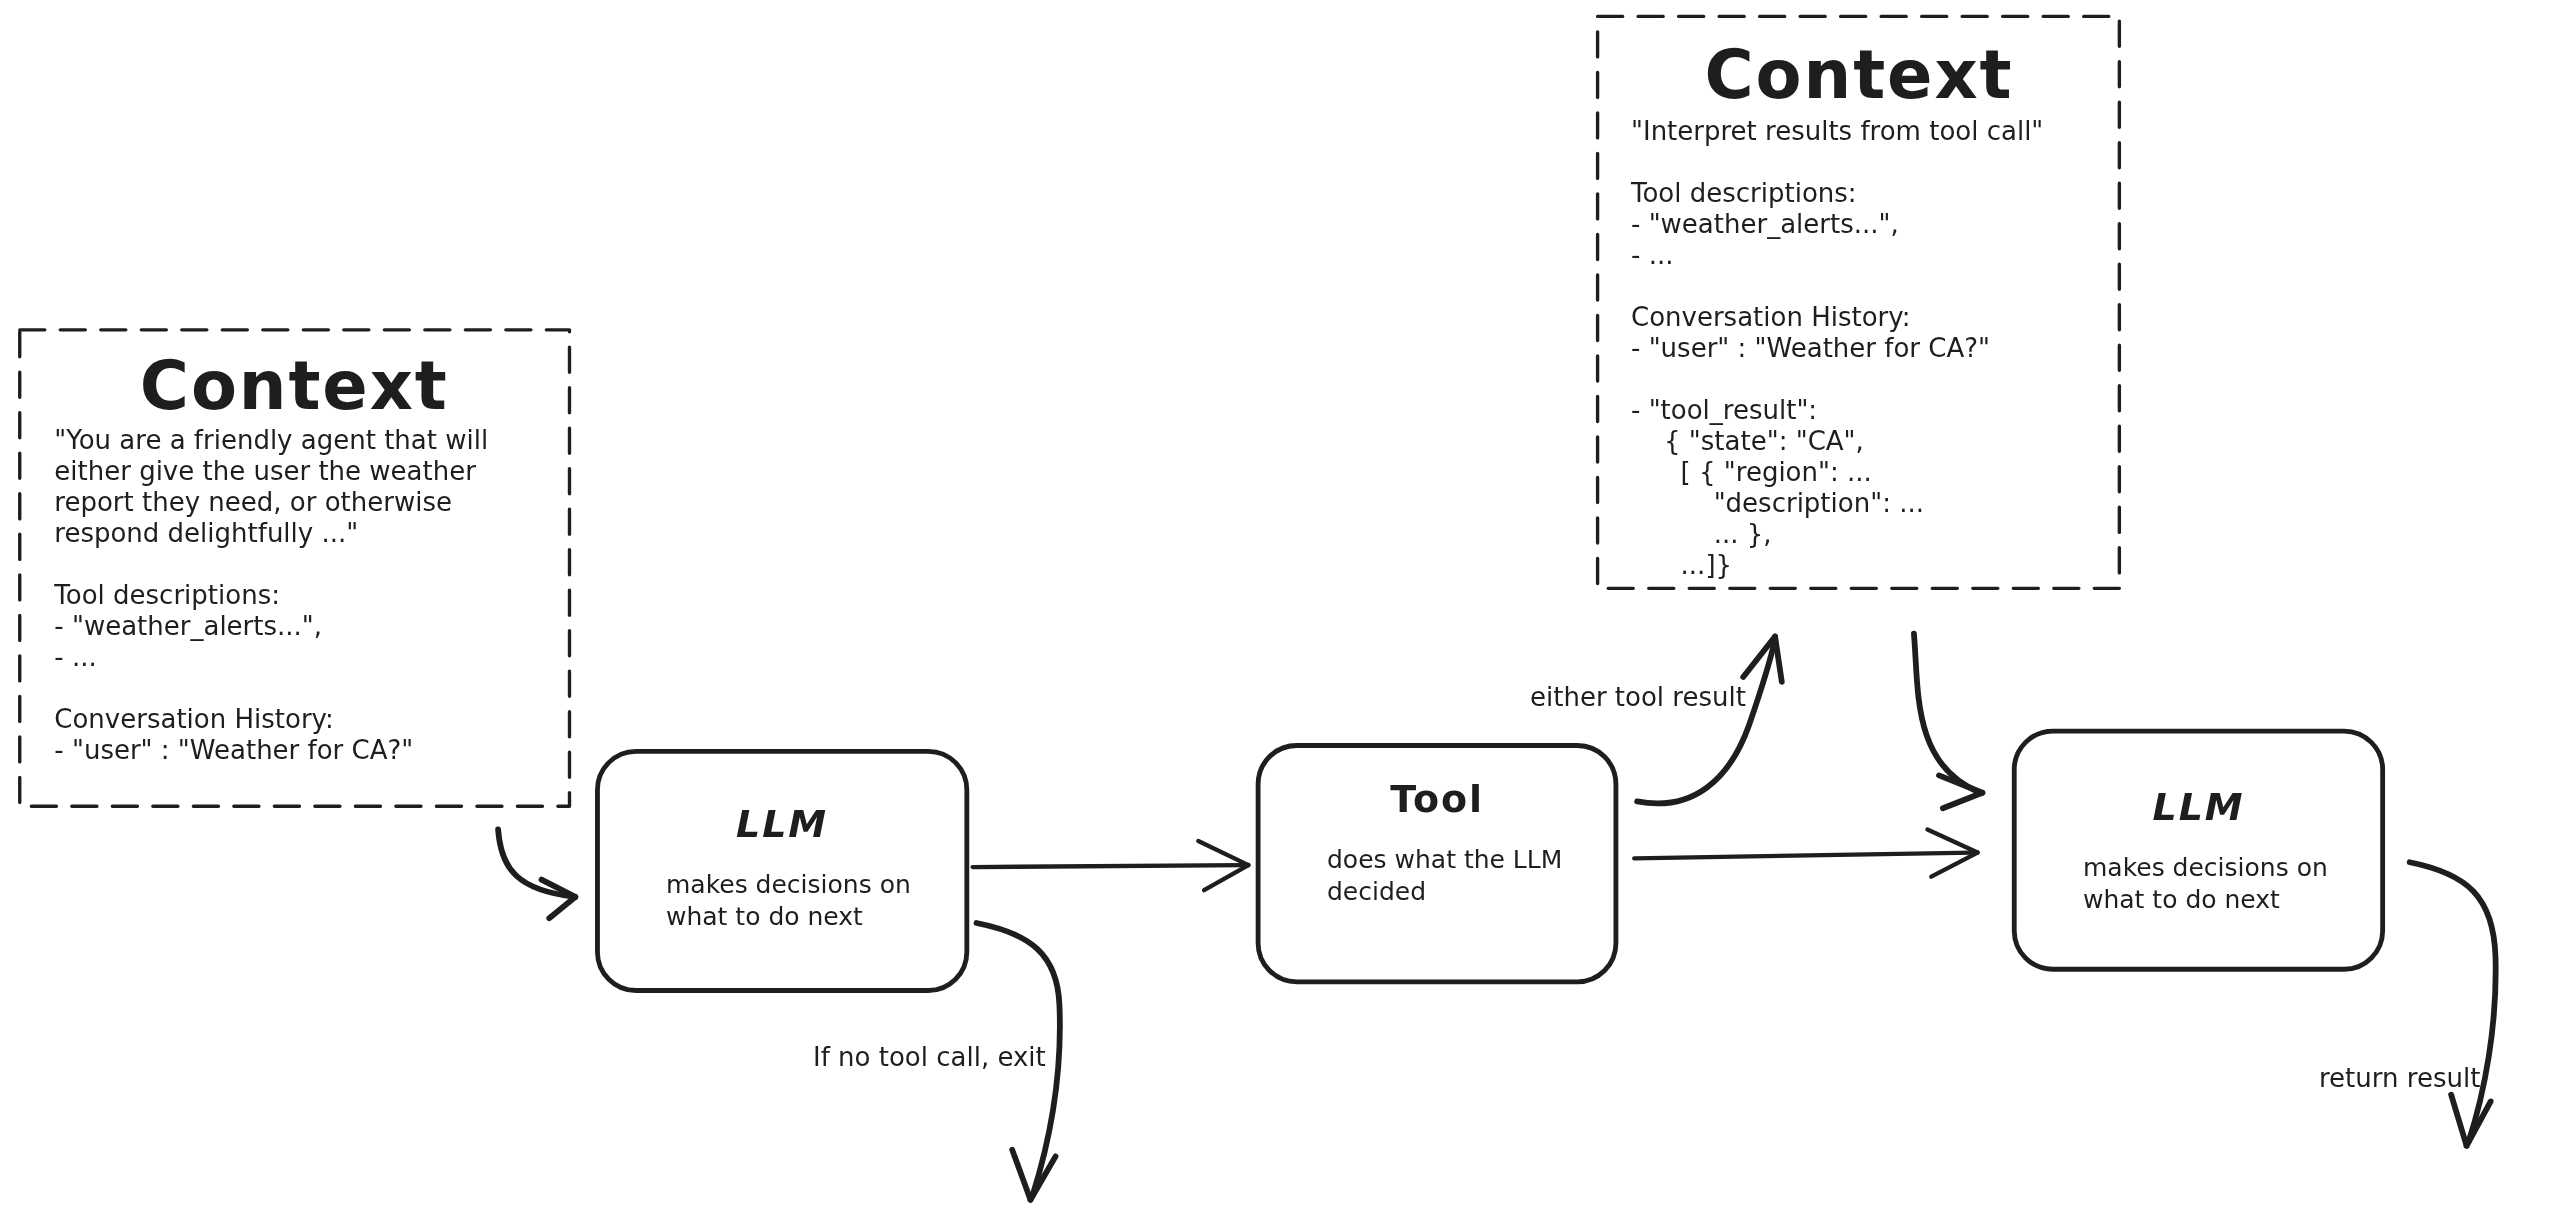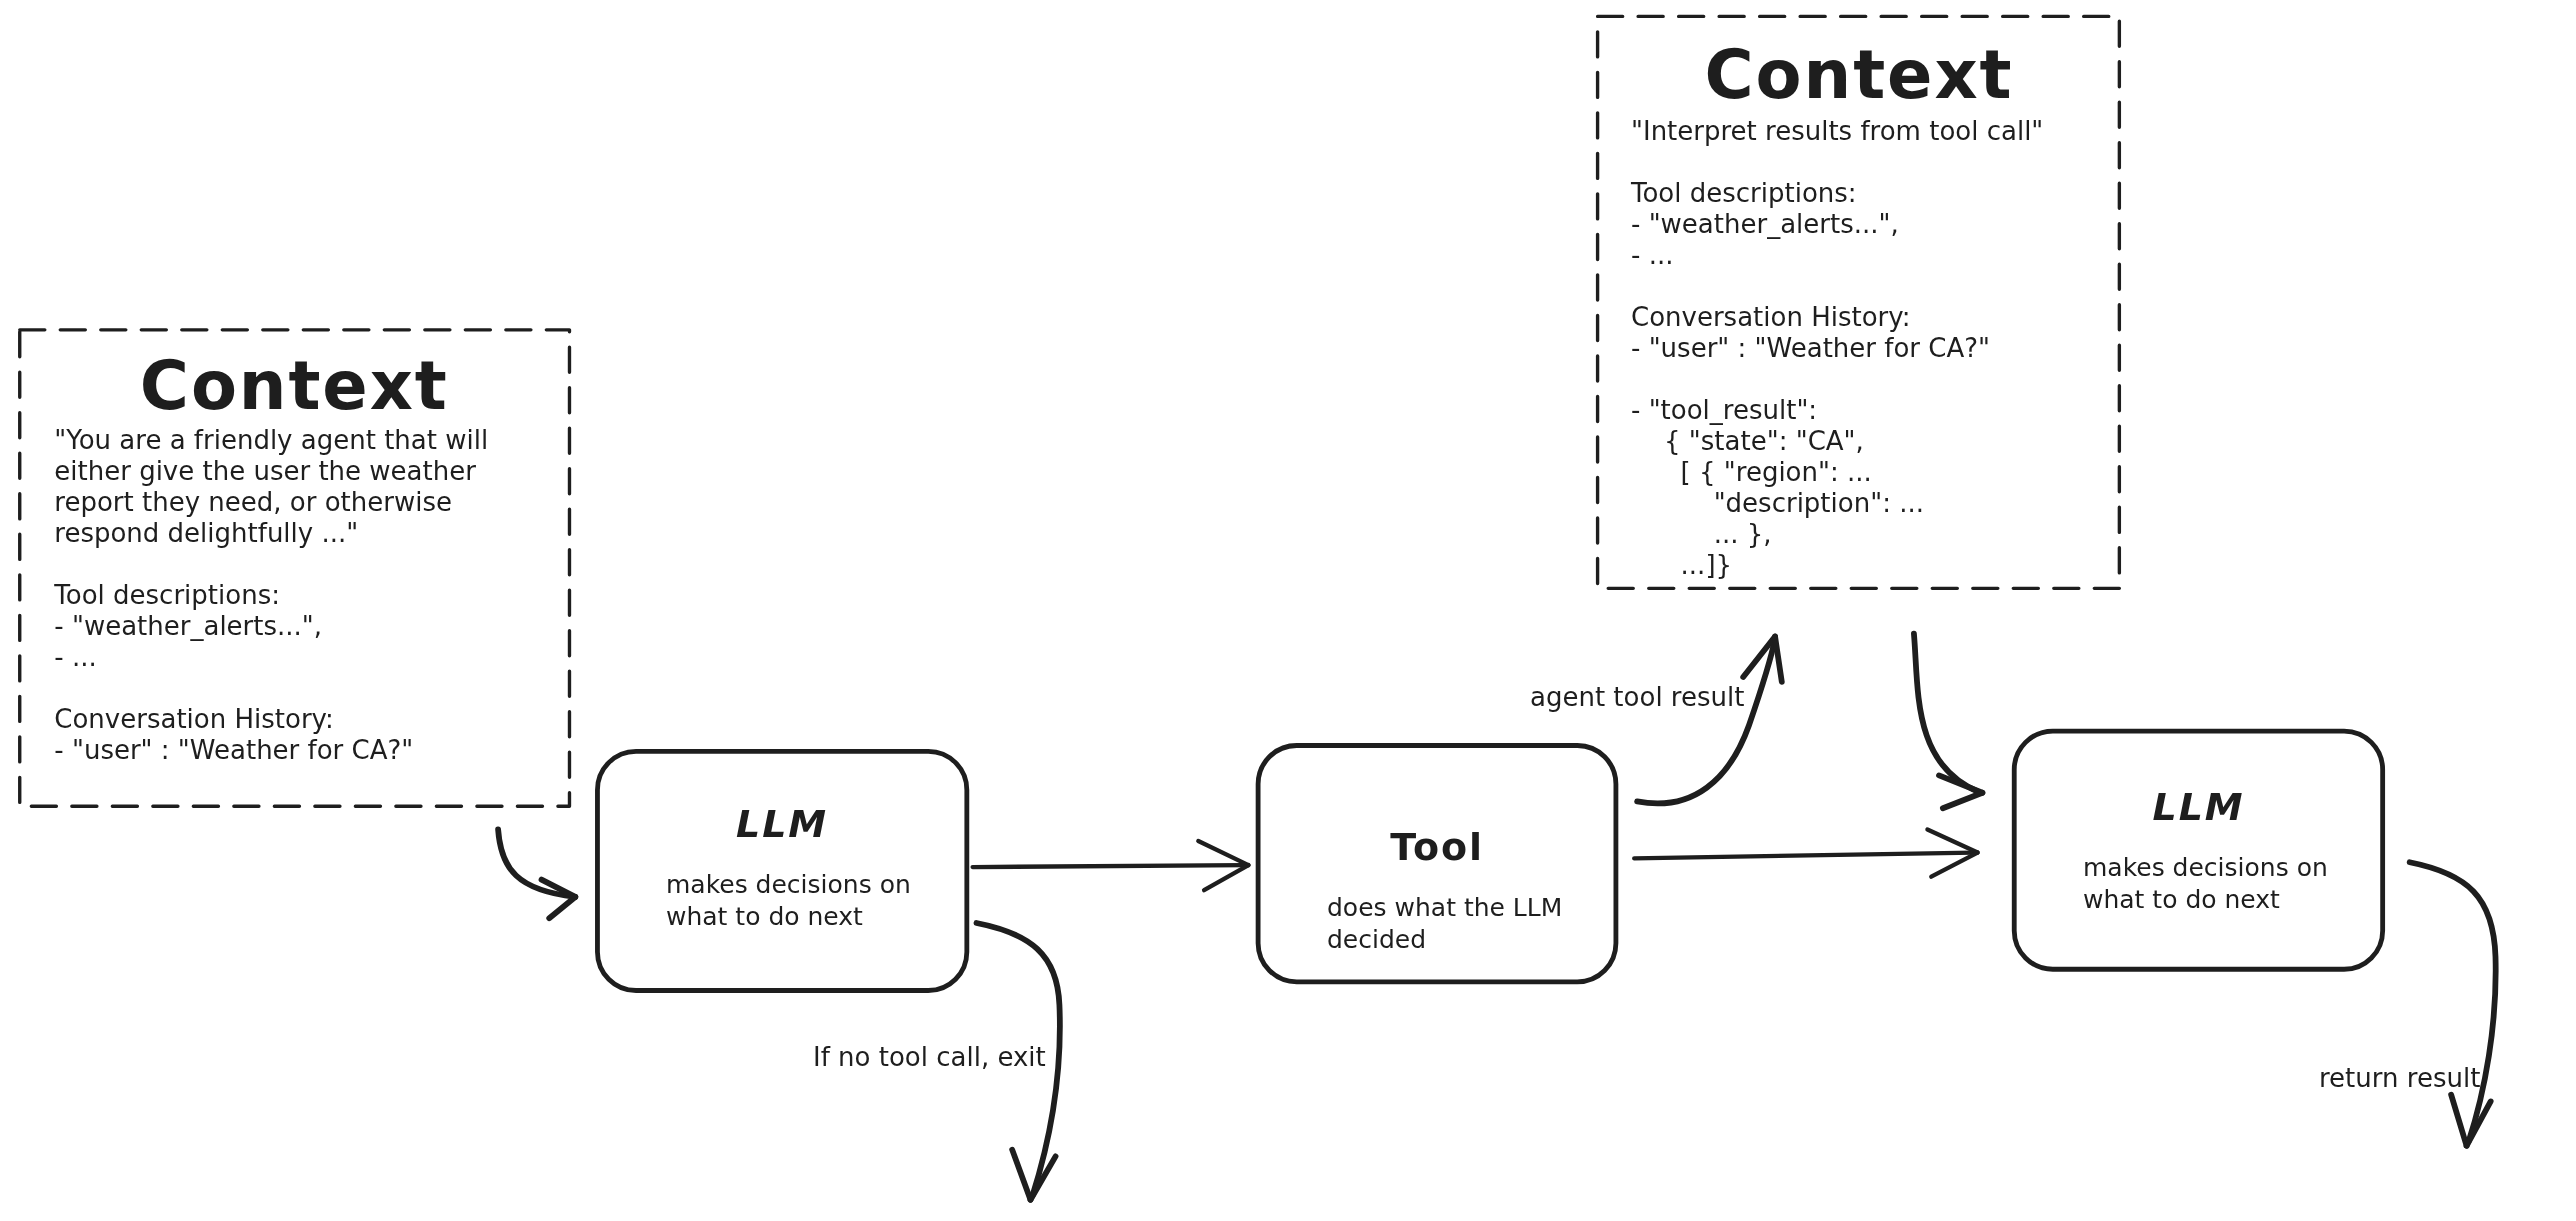--- a/index.html
+++ b/index.html
@@ -166,29 +166,29 @@
       ...]}</div>
   </div>
 
   <div class="node" style="left:597px; top:752px; width:370px; height:239px;">
     <div class="node-title italic" style="margin-top:50px;">LLM</div>
     <div class="node-sub">makes decisions on
 what to do next</div>
   </div>
 
   <div class="node" style="left:1258px; top:746px; width:358px; height:236px;">
-    <div class="node-title" style="margin-top:79px;">Tool</div>
+    <div class="node-title" style="margin-top:31px;">Tool</div>
     <div class="node-sub">does what the LLM
 decided</div>
   </div>
 
   <div class="node" style="left:2014px; top:731px; width:369px; height:238px;">
     <div class="node-title italic" style="margin-top:54px;">LLM</div>
     <div class="node-sub">makes decisions on
 what to do next</div>
   </div>
 
-  <div class="edge-label" style="left:1530px; top:682px;">agent tool result</div>
+  <div class="edge-label" style="left:1530px; top:682px;">either tool result</div>
   <div class="edge-label" style="left:813px; top:1042px;text-align:center;">If no tool call, exit</div>
   <div class="edge-label" style="left:2319px; top:1063px;">return result</div>
 
 </div>
 
 
 </body></html>

